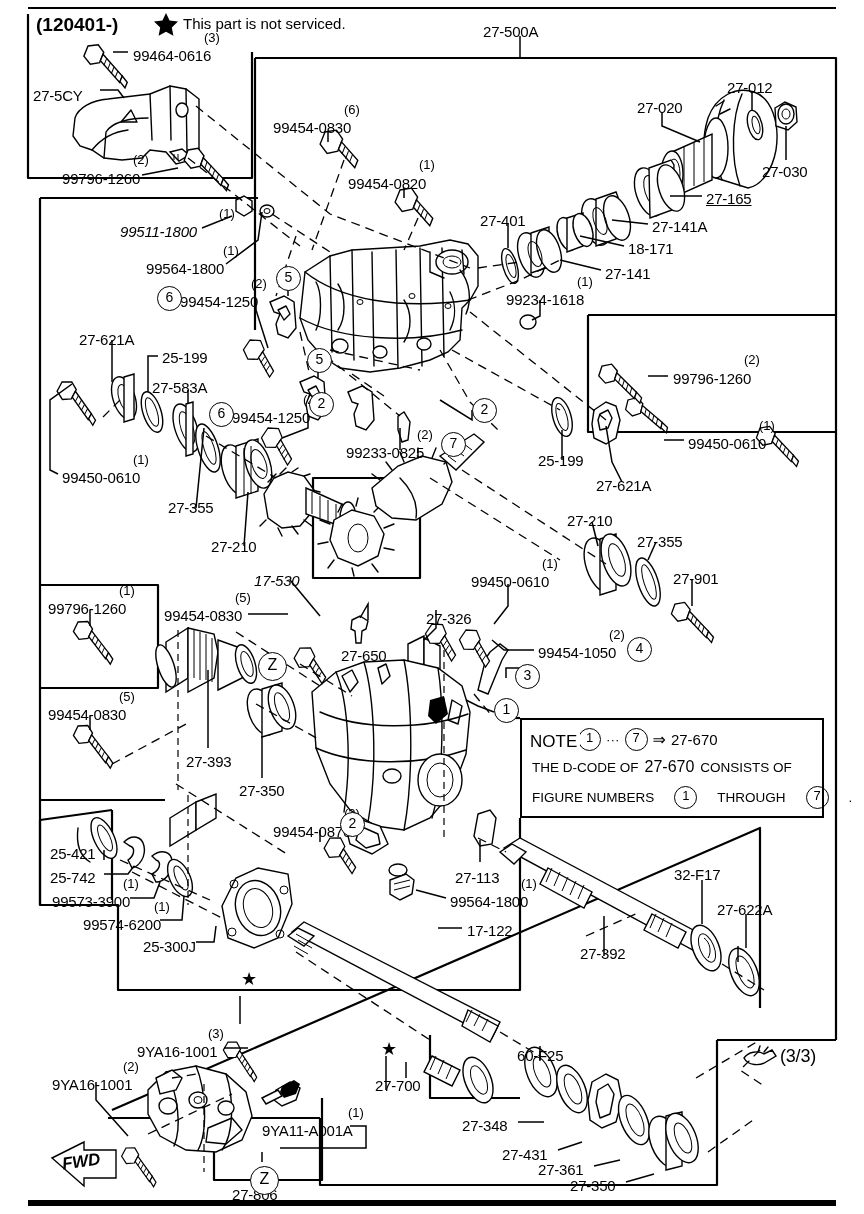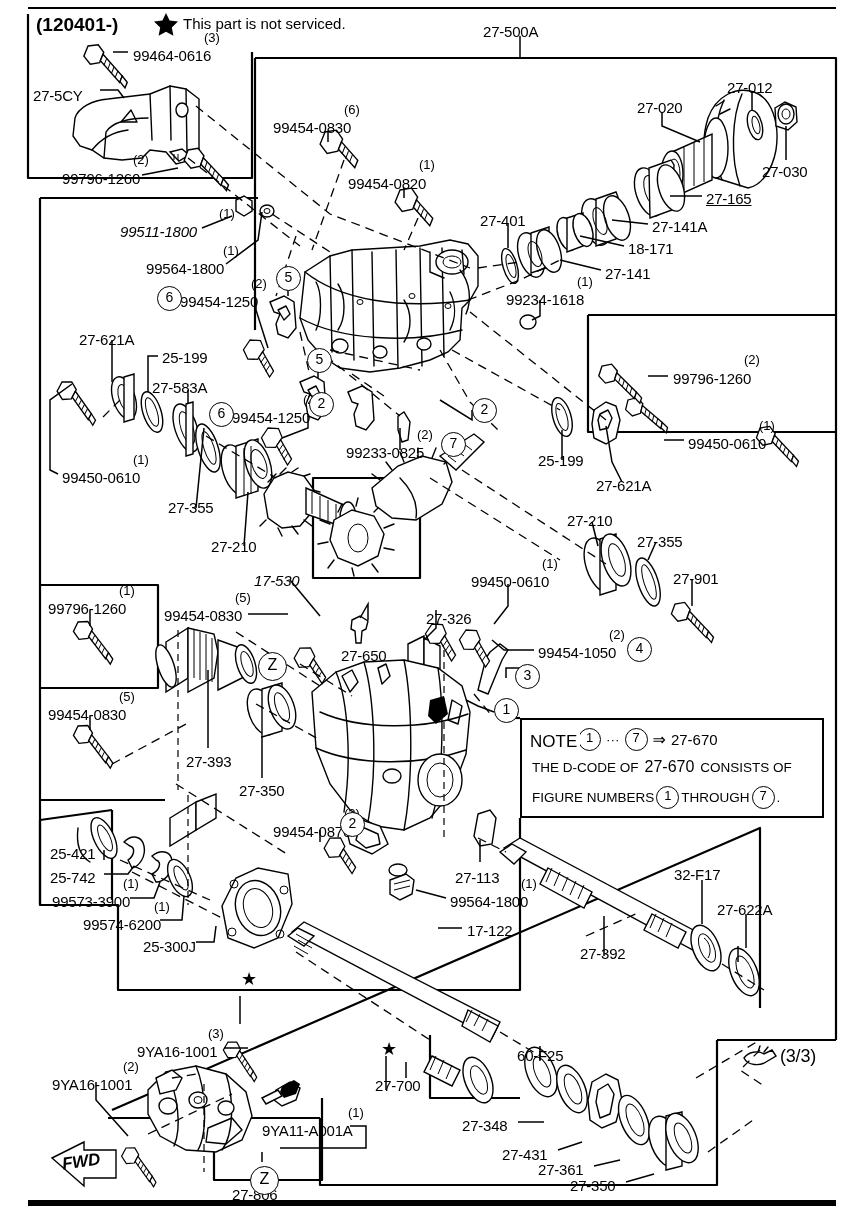--- a/index.html
+++ b/index.html
@@ -648,21 +648,21 @@
       <span>···</span>
       <span style="display:inline-block;width:21px;height:21px;border:1.6px solid #000;border-radius:50%;text-align:center;line-height:18px;font-size:13px;">7</span>
       <span style="font-size:16px;">⇒</span>
       <span style="font-size:15px;">27-670</span>
     </div>
     <div class="note-line" style="left:10px;top:38px;display:flex;align-items:center;gap:6px;">
       <span>THE D-CODE OF</span>
       <span style="font-size:16px;">27-670</span>
       <span>CONSISTS OF</span>
     </div>
-    <div class="note-line" style="left:10px;top:66px;display:flex;align-items:center;gap:2px;">
+    <div class="note-line" style="left:10px;top:66px;display:flex;align-items:center;gap:20px;">
       <span>FIGURE NUMBERS</span>
       <span style="display:inline-block;width:21px;height:21px;border:1.6px solid #000;border-radius:50%;text-align:center;line-height:18px;font-size:13px;">1</span>
       <span>THROUGH</span>
       <span style="display:inline-block;width:21px;height:21px;border:1.6px solid #000;border-radius:50%;text-align:center;line-height:18px;font-size:13px;">7</span>
       <span>.</span>
     </div>
   </div>
   <div class="noteword" style="left:527px;top:708px;margin-top:24px;">NOTE</div>
 
 </div>

